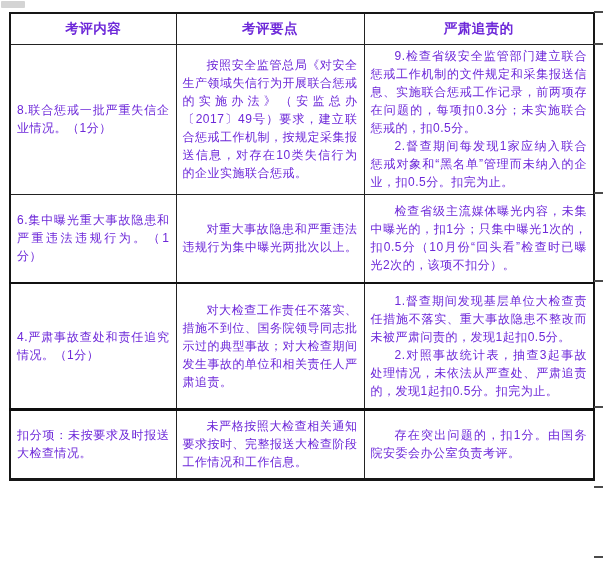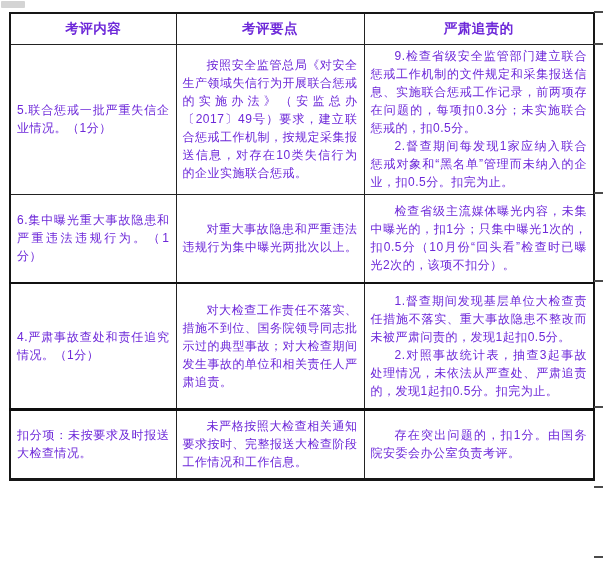--- a/index.html
+++ b/index.html
@@ -70,21 +70,21 @@
     <thead>
       <tr class="hr">
         <th>考评内容</th>
         <th>考评要点</th>
         <th>严肃追责的</th>
       </tr>
     </thead>
     <tbody>
       <tr class="r1">
         <td>
-          <p class="noind">5.联合惩戒一批严重失信企业情况。（1分）</p>
+          <p class="noind">8.联合惩戒一批严重失信企业情况。（1分）</p>
         </td>
         <td>
           <p class="para">按照安全监管总局《对安全生产领域失信行为开展联合惩戒的实施办法》（安监总办〔2017〕49号）要求，建立联合惩戒工作机制，按规定采集报送信息，对存在10类失信行为的企业实施联合惩戒。</p>
         </td>
         <td>
           <p class="para">9.检查省级安全监管部门建立联合惩戒工作机制的文件规定和采集报送信息、实施联合惩戒工作记录，前两项存在问题的，每项扣0.3分；未实施联合惩戒的，扣0.5分。</p>
           <p class="para">2.督查期间每发现1家应纳入联合惩戒对象和“黑名单”管理而未纳入的企业，扣0.5分。扣完为止。</p>
         </td>
       </tr>
       <tr class="r2">

